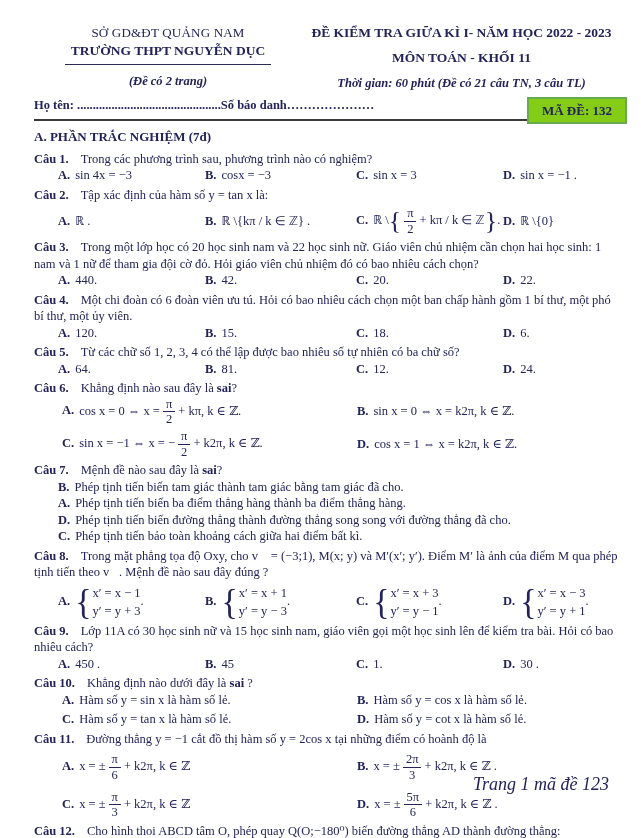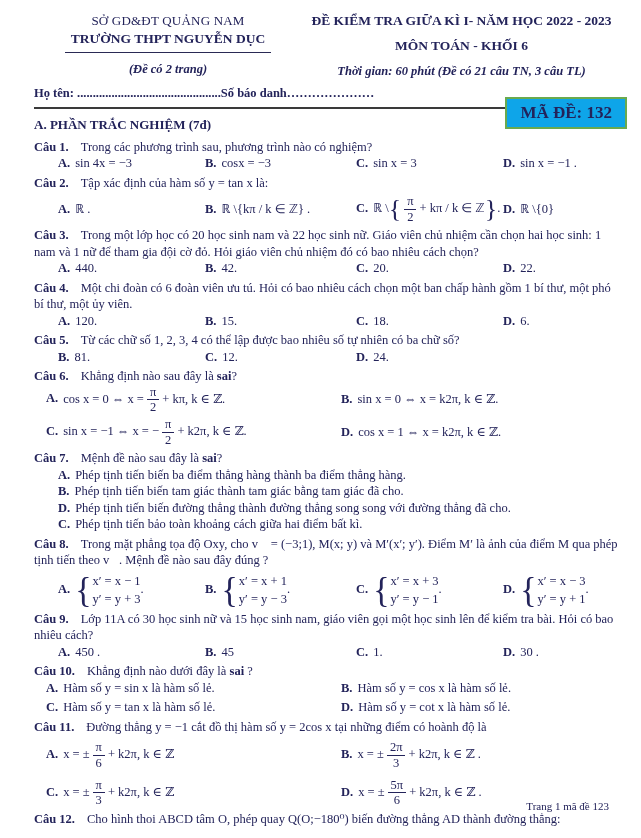--- a/index.html
+++ b/index.html
@@ -2,73 +2,73 @@
 <html><head>
 <meta charset="utf-8">
 <style>
   html,body{margin:0;padding:0;}
   body{
     width:641px;height:838px;overflow:hidden;position:relative;
     background:#ffffff;color:#23235a;
     font-family:"Liberation Serif","DejaVu Serif",serif;
     font-size:12.5px;line-height:1.32;
   }
-  .page{padding:12px 20px 0 34px;position:relative;height:826px;box-sizing:border-box;}
+  .page{padding:24px 20px 0 34px;position:relative;height:826px;box-sizing:border-box;}
   
   .header{display:flex;}
   .h-left{width:268px;text-align:center;}
   .h-right{flex:1;text-align:center;}
   .dept{font-size:13px;letter-spacing:.2px;}
   .school{font-weight:bold;font-size:13.5px;display:inline-block;border-bottom:1.6px solid #2a2a55;padding:1px 6px 4px 6px;}
   .pages-note{font-style:italic;font-weight:bold;margin-top:8px;}
   .exam-title{font-weight:bold;font-size:13.5px;}
   .subject{font-weight:bold;font-size:13.5px;margin-top:7px;}
   .duration{font-style:italic;font-weight:bold;margin-top:8px;}
   .name-row{margin-top:6px;font-weight:bold;}
   .code-box{
-    position:absolute;top:97px;right:14px;background:#0ea5e9;z-index:2;
-    border:2px solid #6aaa4f;padding:3px 13px;font-weight:bold;font-size:17px;
+    position:absolute;top:97px;right:14px;background:#84cc16;z-index:2;
+    border:2px solid #6aaa4f;padding:3px 13px;font-weight:bold;font-size:13px;
   }
   .rule{border-bottom:2.2px solid #3a3a3a;margin-top:5px;}
   .section-title{font-weight:bold;font-size:13px;margin:7px 0 6px 0;}
   
   .q{margin-bottom:3px;}
   .qnum{font-weight:bold;margin-right:12px;}
   .qbold{font-weight:bold;}
   .opts-row{display:grid;grid-template-columns:147px 151px 147px auto;margin-left:24px;align-items:center;font-family:Liberation Serif, serif;}
-  .opts-grid2{display:grid;grid-template-columns:295px auto;margin-left:12px;row-gap:3px;align-items:center;}
+  .opts-grid2{display:grid;grid-template-columns:295px auto;margin-left:28px;row-gap:3px;align-items:center;}
   .opts-stack{margin-left:24px;}
   .opt{white-space:nowrap;}
   .opt b{margin-right:5px;}
   .opts-stack .opt{display:block;white-space:normal;}
   
   .frac{display:inline-flex;flex-direction:column;align-items:center;vertical-align:middle;margin:0 3px;line-height:1.15;}
   .frac .fnum{border-bottom:1.1px solid currentColor;padding:0 3px;}
   .bigbrace{font-size:26px;font-weight:400;vertical-align:middle;line-height:1;}
   
   .sys{display:inline-flex;align-items:center;vertical-align:middle;}
   .sys .brace{font-size:34px;font-weight:400;line-height:1;margin-right:1px;transform:scaleY(1.05);}
   .sys .lines{display:inline-flex;flex-direction:column;line-height:1.45;}
   
-  .footer{position:absolute;right:32px;bottom:12px;font-size:11px;}
+  .footer{position:absolute;right:32px;bottom:29px;font-style:italic;font-size:18px;}
 </style>
 </head>
 <body>
 
 <div class="page">
 
   <div class="header">
     <div class="h-left">
       <div class="dept">SỞ GD&amp;ĐT QUẢNG NAM</div>
       <div><span class="school">TRƯỜNG THPT NGUYỄN DỤC</span></div>
       <div class="pages-note">(Đề có 2 trang)</div>
     </div>
     <div class="h-right">
       <div class="exam-title">ĐỀ KIỂM TRA GIỮA KÌ I- NĂM HỌC 2022 - 2023</div>
-      <div class="subject">MÔN TOÁN - KHỐI 6</div>
+      <div class="subject">MÔN TOÁN - KHỐI 11</div>
       <div class="duration">Thời gian: 60 phút (Đề có 21 câu TN, 3 câu TL)</div>
     </div>
   </div>
 
   <div class="name-row"><span>Họ tên: ..............................................</span><span>Số báo danh…………………</span></div>
 
   <div class="code-box">MÃ ĐỀ: 132</div>
 
   <div class="rule"></div>
 
@@ -113,20 +113,21 @@
       <span class="opt"><b>A.</b><span>120.</span></span>
       <span class="opt"><b>B.</b><span>15.</span></span>
       <span class="opt"><b>C.</b><span>18.</span></span>
       <span class="opt"><b>D.</b><span>6.</span></span>
     </div>
   </div>
 
   <div class="q">
     <div class="stem"><span class="qnum">Câu 5.</span><span>Từ các chữ số 1, 2, 3, 4 có thể lập được bao nhiêu số tự nhiên có ba chữ số?</span></div>
     <div class="opts-row">
+      <span class="opt"><b>A.</b><span>64.</span></span>
       <span class="opt"><b>B.</b><span>81.</span></span>
       <span class="opt"><b>C.</b><span>12.</span></span>
       <span class="opt"><b>D.</b><span>24.</span></span>
     </div>
   </div>
 
   <div class="q">
     <div class="stem"><span class="qnum">Câu 6.</span><span>Khẳng định nào sau đây là </span><span class="qbold">sai</span><span>?</span></div>
     <div class="opts-grid2">
       <span class="opt"><b>A.</b><span>cos x = 0 ⇔ x =</span><span class="frac">
@@ -138,22 +139,22 @@
             <span class="fnum">π</span>
             <span class="fden">2</span>
           </span><span>+ k2π, k ∈ ℤ.</span></span>
       <span class="opt"><b>D.</b><span>cos x = 1 ⇔ x = k2π, k ∈ ℤ.</span></span>
     </div>
   </div>
 
   <div class="q">
     <div class="stem"><span class="qnum">Câu 7.</span><span>Mệnh đề nào sau đây là </span><span class="qbold">sai</span><span>?</span></div>
     <div class="opts-stack">
+      <span class="opt"><b>B.</b><span>Phép tịnh tiến biến tam giác thành tam giác bằng tam giác đã cho.</span></span>
       <span class="opt"><b>A.</b><span>Phép tịnh tiến biến ba điểm thẳng hàng thành ba điểm thẳng hàng.</span></span>
-      <span class="opt"><b>B.</b><span>Phép tịnh tiến biến tam giác thành tam giác bằng tam giác đã cho.</span></span>
       <span class="opt"><b>D.</b><span>Phép tịnh tiến biến đường thẳng thành đường thẳng song song với đường thẳng đã cho.</span></span>
       <span class="opt"><b>C.</b><span>Phép tịnh tiến bảo toàn khoảng cách giữa hai điểm bất kì.</span></span>
     </div>
   </div>
 
   <div class="q">
     <div class="stem"><span class="qnum">Câu 8.</span><span>Trong mặt phẳng tọa độ  Oxy,  cho  v⃗ = (−3;1),  M(x; y)  và  M′(x′; y′).  Điểm  M′  là ảnh của điểm  M qua phép tịnh tiến theo  v⃗.  Mệnh đề nào sau đây đúng ?</span></div>
     <div class="opts-row" style="margin-top:3px;">
       <span class="opt"><b>A.</b><span class="sys">
             <span class="brace">{</span>

